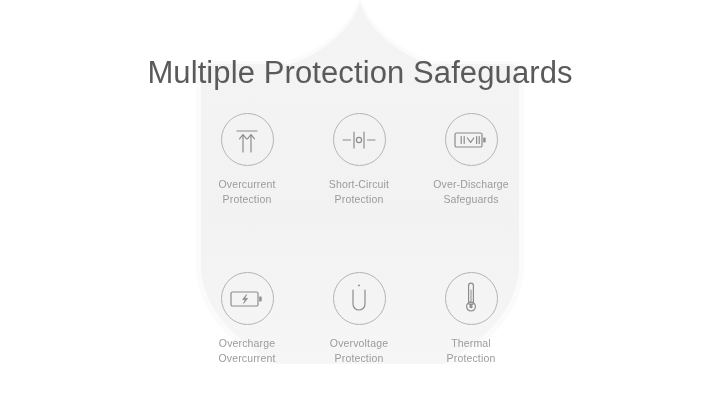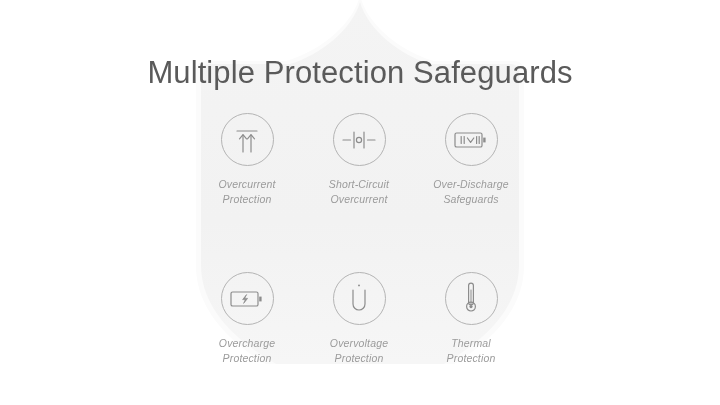--- a/index.html
+++ b/index.html
@@ -44,21 +44,20 @@
     color: #5a5a5a;
     line-height: 38px;
     white-space: nowrap;
   }
   
   .grid {
     position: absolute;
     left: 191px;
     top: 113px;
     width: 336px;
-    font-style: italic;
   }
   .grid-row {
     display: flex;
     justify-content: space-between;
   }
   .grid-row.row-2 {
     margin-top: 66px;
   }
   .cell {
     width: 112px;
@@ -166,21 +165,21 @@
                 <line x1="1" y1="11" x2="8.5" y2="11"></line>
                 <line x1="12" y1="3" x2="12" y2="19"></line>
                 <circle cx="17" cy="11" r="2.6"></circle>
                 <line x1="22" y1="3" x2="22" y2="19"></line>
                 <line x1="25.5" y1="11" x2="33" y2="11"></line>
               </g>
             </svg>
           </span>
         </div>
         <div class="cell-label">Short-Circuit
-Overcurrent</div>
+Protection</div>
       </div>
 
       <div class="cell">
         <div class="icon-circle">
           <span>
             <svg width="34" height="20" viewBox="0 0 34 20">
               <g fill="none" stroke="#8c8c8c" stroke-width="1.2" stroke-linejoin="round" stroke-linecap="round">
                 <rect x="1" y="3" width="27" height="14" rx="1.6"></rect>
                 <path d="M29.2 7.6 L31.6 7.6 L31.6 12.4 L29.2 12.4 Z" fill="#8c8c8c" stroke="none"></path>
                 <line x1="7.2" y1="6.6" x2="7.2" y2="13.4"></line>
@@ -205,21 +204,21 @@
             <svg width="34" height="20" viewBox="0 0 34 20">
               <g fill="none" stroke="#8c8c8c" stroke-width="1.2" stroke-linejoin="round" stroke-linecap="round">
                 <rect x="1" y="3" width="27" height="14" rx="1.6"></rect>
                 <path d="M29.2 7.6 L31.6 7.6 L31.6 12.4 L29.2 12.4 Z" fill="#8c8c8c" stroke="none"></path>
                 <path d="M16.4 5.8 L12.6 10.6 L15.3 10.6 L13.6 14.4 L17.6 9.4 L14.9 9.4 Z" fill="#8c8c8c" stroke="#8c8c8c" stroke-width="0.7"></path>
               </g>
             </svg>
           </span>
         </div>
         <div class="cell-label">Overcharge
-Protection</div>
+Overcurrent</div>
       </div>
 
       <div class="cell">
         <div class="icon-circle">
           <span>
             <svg width="22" height="32" viewBox="0 0 22 32">
               <g fill="none" stroke="#8c8c8c" stroke-width="1.2" stroke-linecap="round">
                 <path d="M5 7 L5 21 A 6 6 0 0 0 17 21 L 17 7"></path>
                 <circle cx="11" cy="2.4" r="0.95" fill="#8c8c8c" stroke="none"></circle>
               </g>

